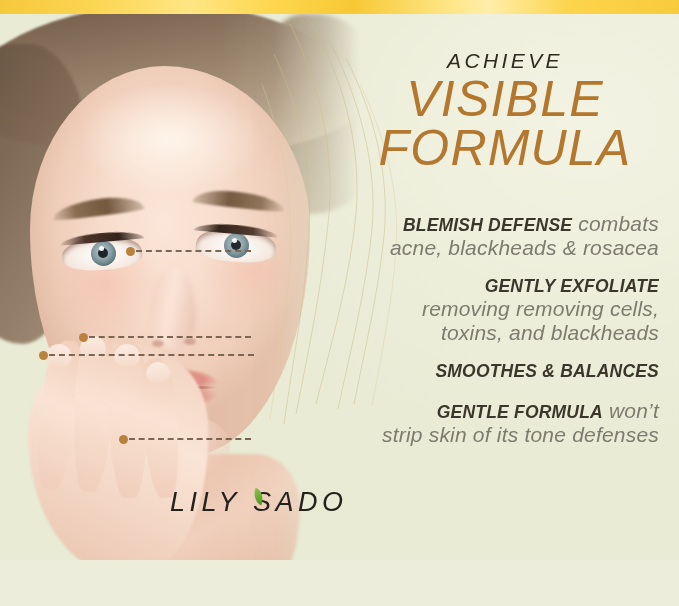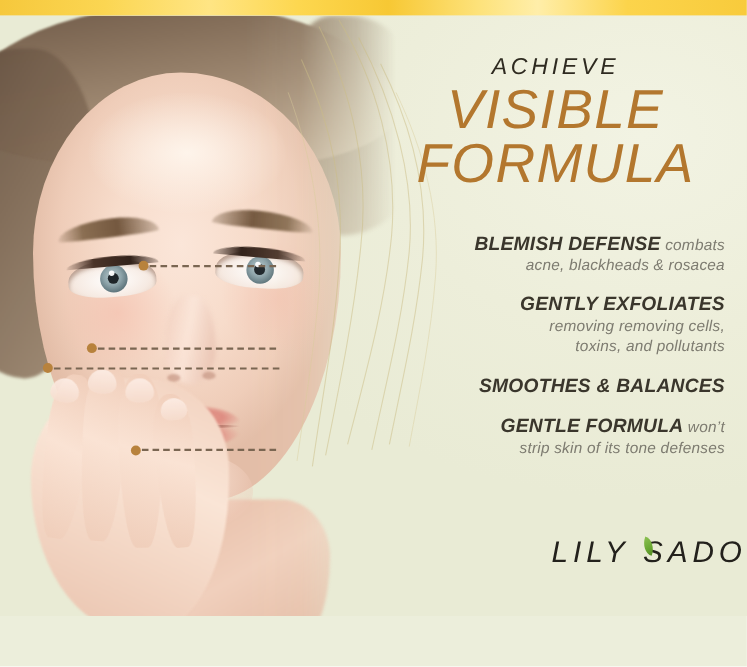--- a/index.html
+++ b/index.html
@@ -282,21 +282,21 @@
   .benefit { position: relative; text-align: right; margin-bottom: 17px; }
   .b-line { line-height: 1.14; }
   .b-strong {
     font-size: 17.5px;
     font-weight: bold;
     color: #3a362c;
     letter-spacing: .2px;
     text-align: right;
   }
   .b-light {
-    font-size: 14px;
+    font-size: 21px;
     font-weight: 400;
     color: #7d7b70;
     letter-spacing: .2px;
   }
   
   .leader {
     position: absolute;
     height: 9px;
     display: flex;
     align-items: center;
@@ -318,21 +318,21 @@
   .ld2 { left: -160px; bottom: 3px;  width: 172px; }
   .ld3 { left: -200px; bottom: 22px; width: 215px; }
   .ld4 { left: -120px; bottom: 3px;  width: 132px; }
 
   
   .logo {
     position: absolute;
     z-index: 14;
     left: 0; right: 0;
     top: 487px;
-    text-align: right;
+    text-align: left;
   }
   .logo-inner {
     display: inline-block;
     position: relative;
     font-size: 27px;
     letter-spacing: 4.5px;
     color: #23211c;
     font-weight: 400;
     padding-left: 170px;
   }
@@ -453,27 +453,27 @@
         <span class="b-light">acne, blackheads &amp; rosacea</span>
       </div>
       <div class="leader ld1">
         <span class="dot"></span>
         <span class="dash"></span>
       </div>
     </div>
 
     <div class="benefit">
       <div class="b-line">
-        <span class="b-strong">GENTLY EXFOLIATES</span>
+        <span class="b-strong">GENTLY EXFOLIATE</span>
       </div>
       <div class="b-line">
         <span class="b-light">removing removing cells,</span>
       </div>
       <div class="b-line">
-        <span class="b-light">toxins, and pollutants</span>
+        <span class="b-light">toxins, and blackheads</span>
       </div>
       <div class="leader ld2">
         <span class="dot"></span>
         <span class="dash"></span>
       </div>
     </div>
 
     <div class="benefit">
       <div class="b-line">
         <span class="b-strong">SMOOTHES &amp; BALANCES</span>

